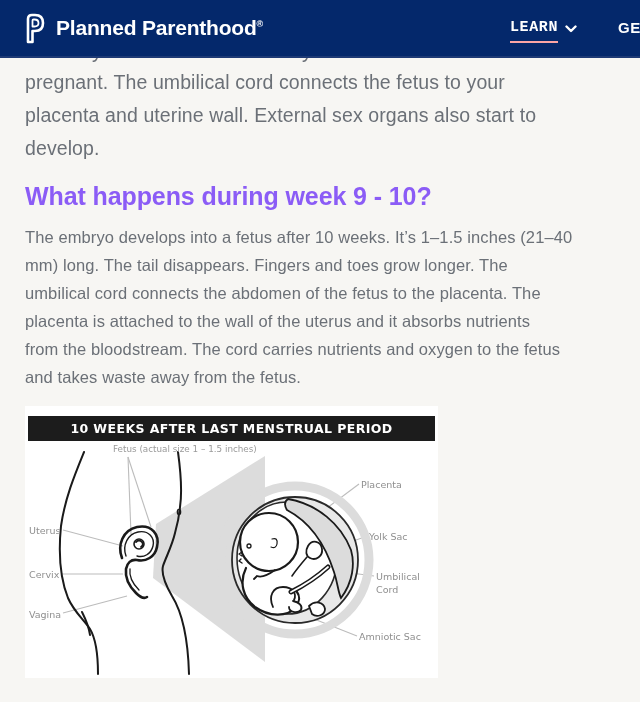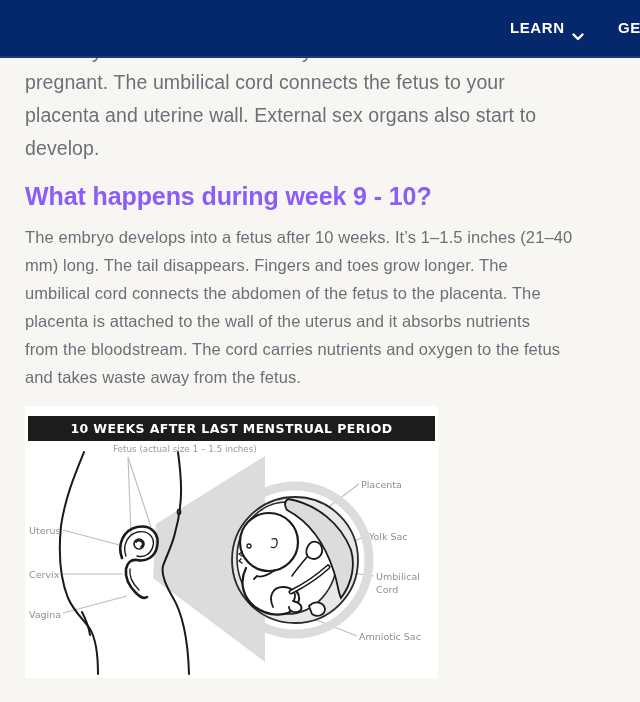--- a/index.html
+++ b/index.html
@@ -18,21 +18,21 @@
   }
   .logo-wrap { position:absolute; left:20px; top:11px; display:flex; align-items:flex-start; }
   .logo-mark { display:block; }
   .brand { color:#ffffff; font-weight:bold; font-size:21px; letter-spacing:-0.2px; margin-left:8px; margin-top:5px; }
   .brand sup { font-size:9px; }
   .nav-learn {
     position:absolute; left:510px; top:19px; color:#fff; font-weight:bold;
     font-size:15px; letter-spacing:0.6px; display:flex; align-items:center; gap:7px;
     cursor:pointer;
   }
-  .nav-learn .lbl { border-bottom:2px solid #22c55e; padding-bottom:20px; }
+  .nav-learn .lbl { border-bottom:2px solid #fca5a5; padding-bottom:5px;font-family:Liberation Mono, monospace; }
   .nav-learn svg { margin-top:-4px; }
   .nav-getcare {
     position:absolute; left:618px; top:19px; color:#fff; font-weight:bold;
     font-size:15px; letter-spacing:0.6px; white-space:nowrap; cursor:pointer;
   }
 
   
   .clipped-frag {
     position:absolute; top:41px; z-index:1; color:#6b7077;
     font-size:20px; line-height:20px;
@@ -74,20 +74,27 @@
     font-family:"DejaVu Sans", sans-serif; font-size:9.5px; fill:#8f8f8f;
   }
   .dcaption {
     font-family:"DejaVu Sans", sans-serif; font-size:8.8px; fill:#9a9a9a;
   }
 </style>
 </head>
 <body>
 
 <div class="header">
+  <div class="logo-wrap">
+    <svg class="logo-mark" width="28" height="34" viewBox="0 0 28 34">
+      <path d="M8,31 L8,8 Q8,4 12,4 L15,4 Q23,4 23,12 Q23,20 15,20 L12.5,20 L12.5,31 Z" fill="none" stroke="#ffffff" stroke-width="2.6" stroke-linejoin="round"></path>
+      <path d="M12.5,15.5 L12.5,9.5 Q12.5,8.5 13.5,8.5 L14.5,8.5 Q18.5,8.5 18.5,12 Q18.5,15.5 14.5,15.5 Z" fill="none" stroke="#ffffff" stroke-width="1.8" stroke-linejoin="round"></path>
+    </svg>
+    <span class="brand"><span>Planned Parenthood</span><sup>®</sup></span>
+  </div>
   <div class="nav-learn">
     <span class="lbl">LEARN</span>
     <svg width="12" height="8" viewBox="0 0 12 8">
       <polyline points="1.5,1.5 6,6 10.5,1.5" fill="none" stroke="#ffffff" stroke-width="2.4" stroke-linecap="round" stroke-linejoin="round"></polyline>
     </svg>
   </div>
   <div class="nav-getcare">GET CARE</div>
 </div>
 
 <span class="clipped-frag f1">y</span>

